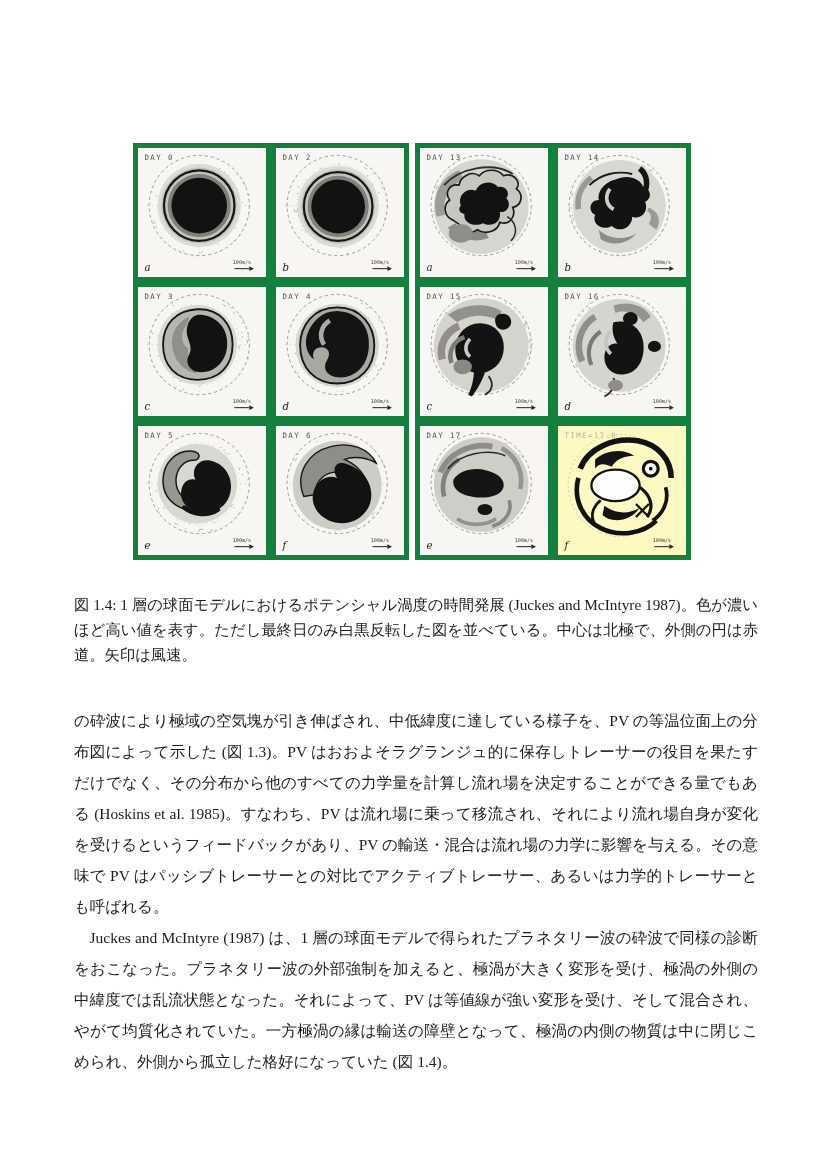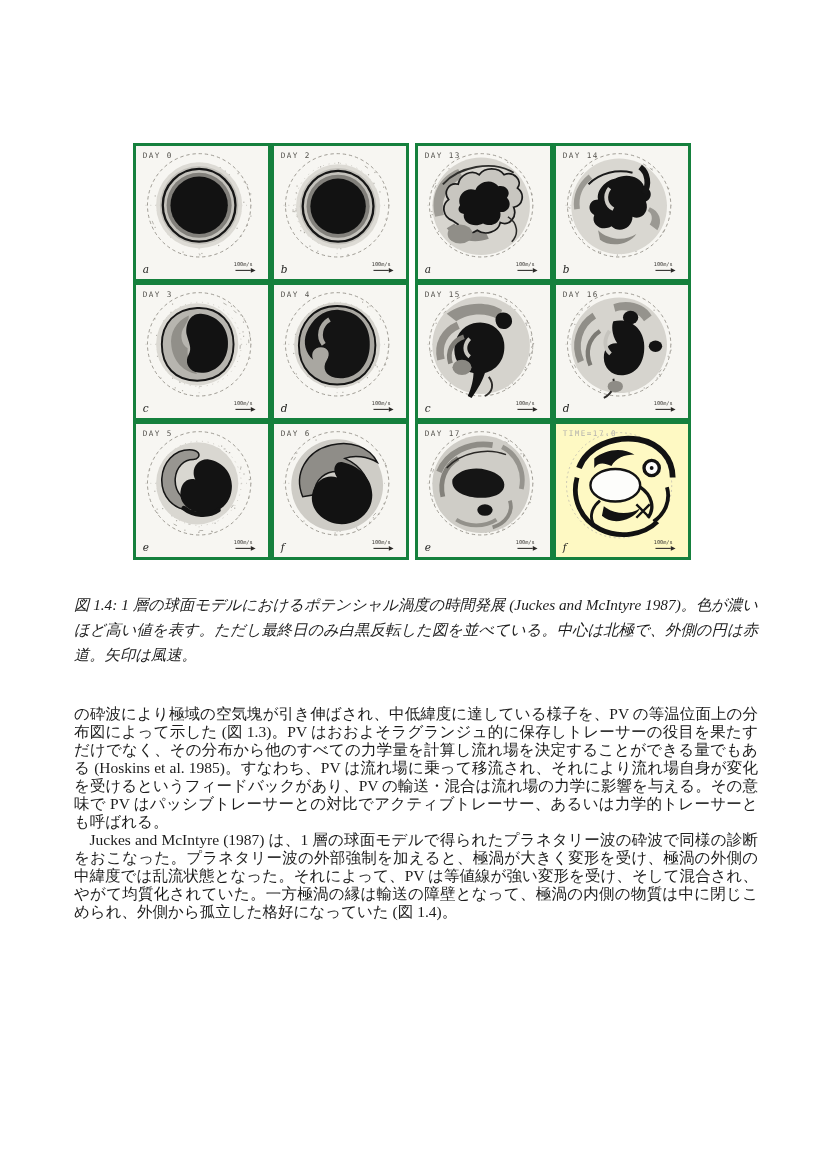--- a/index.html
+++ b/index.html
@@ -7,31 +7,31 @@
   .page{
     position:relative;width:826px;height:1169px;margin:0 auto;
     background:#ffffff;color:#1c1c1c;overflow:hidden;
     font-family:"Liberation Serif","DejaVu Serif",serif;
   }
   .figure-grid{
     position:absolute;left:133px;top:143px;width:558px;height:417px;
     display:grid;grid-template-columns:138px 138px 6px 138px 138px;
     grid-auto-rows:139px;
   }
-  .panel{border:3px solid #15803d;background:#f7f6f2;overflow:hidden}
+  .panel{border:5px solid #15803d;background:#f7f6f2;overflow:hidden}
   .panel.inv{background:#fef9c3}
   .panel svg{display:block;width:100%;height:100%}
   .spacer{border:none;background:transparent}
   .caption{
     position:absolute;left:74px;top:592px;width:684px;
-    font-size:15.3px;line-height:25px;text-align:justify;font-style:italic;
+    font-size:15.3px;line-height:25px;text-align:justify;
   }
   .bodytext{
     position:absolute;left:74px;top:705px;width:684px;
-    font-size:15.5px;line-height:18px;text-align:justify;
+    font-size:15.5px;line-height:31px;text-align:justify;
   }
   .bodytext p{margin:0}
   .bodytext p.indent{text-indent:1em}
   .pageno{
     position:absolute;left:0;top:1043px;width:100%;
     text-align:center;font-size:15px;
   }
 </style>
 </head>
 <body>

